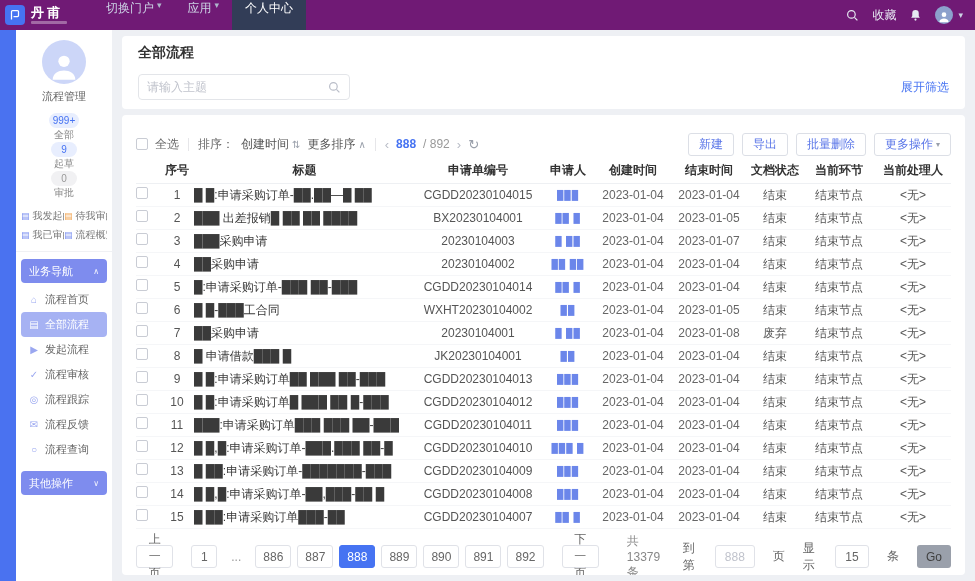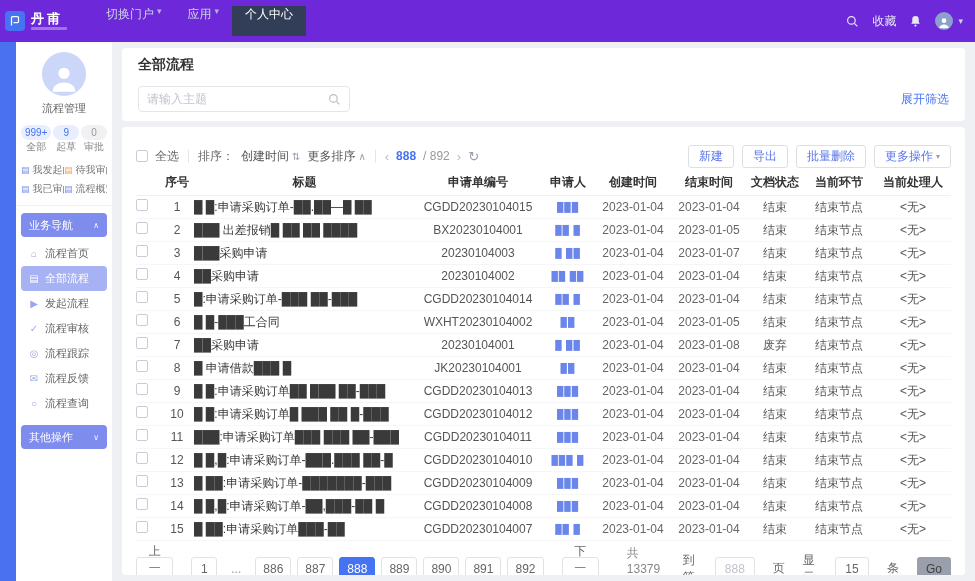--- a/index.html
+++ b/index.html
@@ -1,21 +1,21 @@
 <!DOCTYPE html>
 <html><head>
 <meta charset="utf-8">
 <style>
   *{margin:0;padding:0;box-sizing:border-box;}
   html,body{width:975px;height:581px;overflow:hidden;}
   body{font-family:"Liberation Sans","DejaVu Sans",sans-serif;font-size:12px;color:#555;background:#eef0f4;}
   .app{width:975px;height:581px;display:flex;flex-direction:column;}
 
   
-  .topbar{height:42px;background:#6d28d9;display:flex;align-items:center;color:#fff;flex-shrink:0;}
+  .topbar{height:30px;background:#701a75;display:flex;align-items:center;color:#fff;flex-shrink:0;}
   .logo-box{width:20px;height:20px;background:#4673f2;border-radius:4px;margin:0 6px 0 5px;display:flex;align-items:center;justify-content:center;flex-shrink:0;cursor:pointer;}
   .brand{display:flex;flex-direction:column;margin-right:26px;}
   .brand-name{font-size:13px;font-weight:bold;letter-spacing:3px;line-height:13px;}
   .brand-sub{height:3px;width:36px;background:rgba(255,255,255,.35);margin-top:2px;border-radius:1px;}
   .topnav{display:flex;height:30px;}
   .topnav-item{display:flex;align-items:flex-start;gap:3px;padding:0 13px;font-size:12px;color:#cdd4e6;cursor:pointer;}
   .topnav-item.active{color:#fff;background:#323d57;}
   .topnav-item .caret{font-size:9px;color:#aeb6cc;}
   .topbar-right{margin-left:auto;display:flex;align-items:center;gap:13px;padding-right:12px;}
   .tb-ic{display:flex;align-items:center;cursor:pointer;}
@@ -25,21 +25,21 @@
 
   
   .bodywrap{display:flex;flex:1;min-height:0;}
   .leftstrip{width:16px;background:#4a72f0;flex-shrink:0;}
   .sidebar{width:96px;background:#fff;flex-shrink:0;padding-top:10px;display:flex;flex-direction:column;overflow:hidden;}
 
   .profile{text-align:center;}
   .avatar-big{width:44px;height:44px;border-radius:50%;background:#ccd6f8;margin:0 auto 5px;display:flex;align-items:flex-end;justify-content:center;overflow:hidden;}
   .profile-label{font-size:11px;color:#666;}
 
-  .stats{display:flex;justify-content:space-around;padding:9px 4px 3px;}
+  .stats{display:flex;justify-content:space-around;padding:9px 4px 3px;flex-direction:column;}
   .stat{text-align:center;cursor:pointer;}
   .stat-val{min-width:26px;height:15px;line-height:15px;border-radius:8px;background:#e8eefe;color:#4673f2;font-size:10px;padding:0 4px;display:inline-block;}
   .stat-val.gray{background:#f1f1f3;color:#999;}
   .stat-label{font-size:10px;color:#888;margin-top:0;}
 
   .quicklinks{display:grid;grid-template-columns:1fr 1fr;gap:5px 0;padding:6px 5px 9px;border-bottom:1px solid #f0f1f4;}
   .quicklink{font-size:10px;color:#777;display:flex;align-items:center;gap:3px;cursor:pointer;white-space:nowrap;overflow:hidden;}
   .quicklink .ic{color:#7a8ff0;font-size:9px;}
   .quicklink:nth-child(2) .ic{color:#f2a654;}
 

